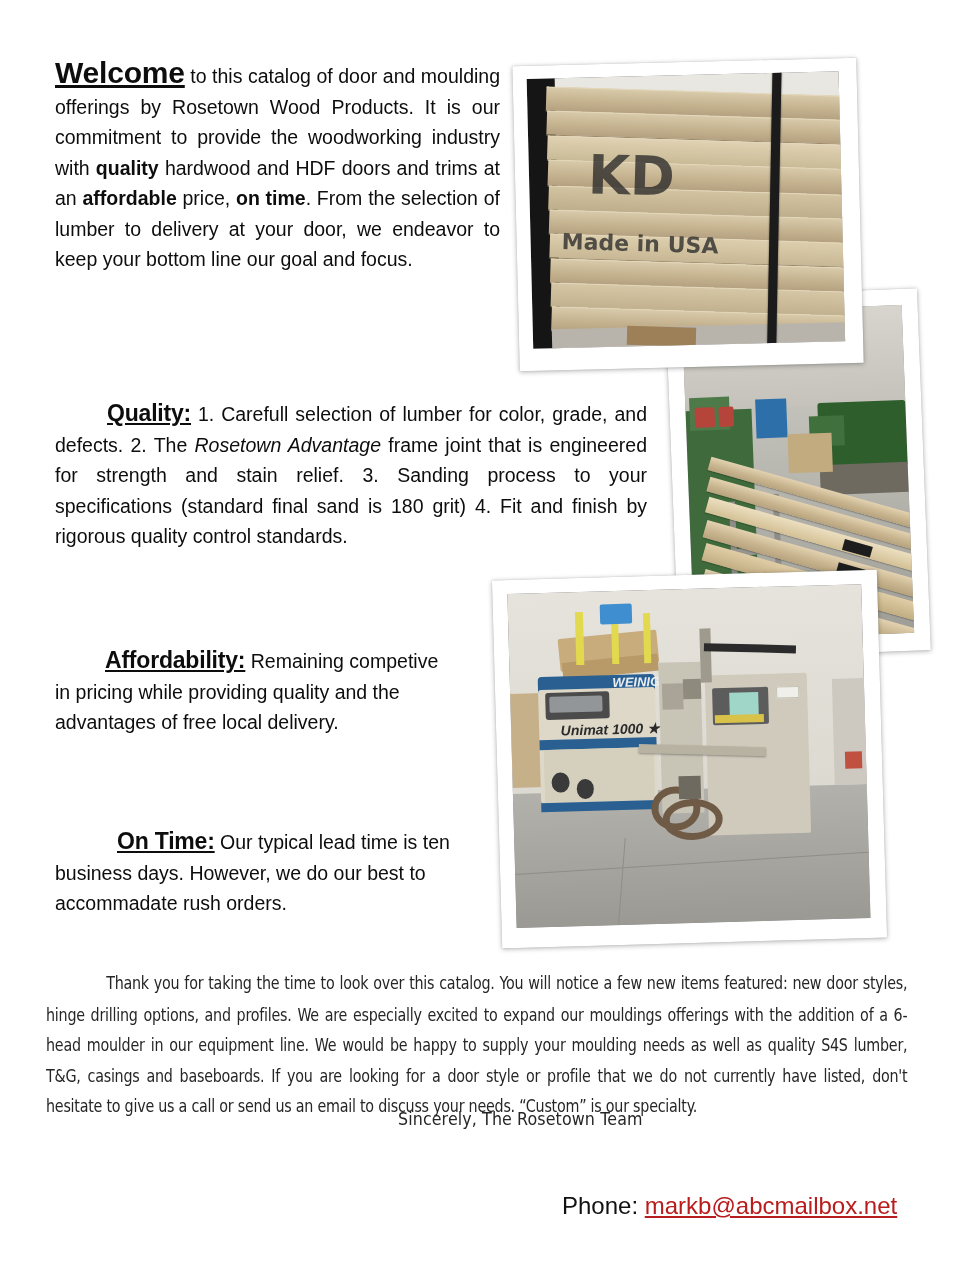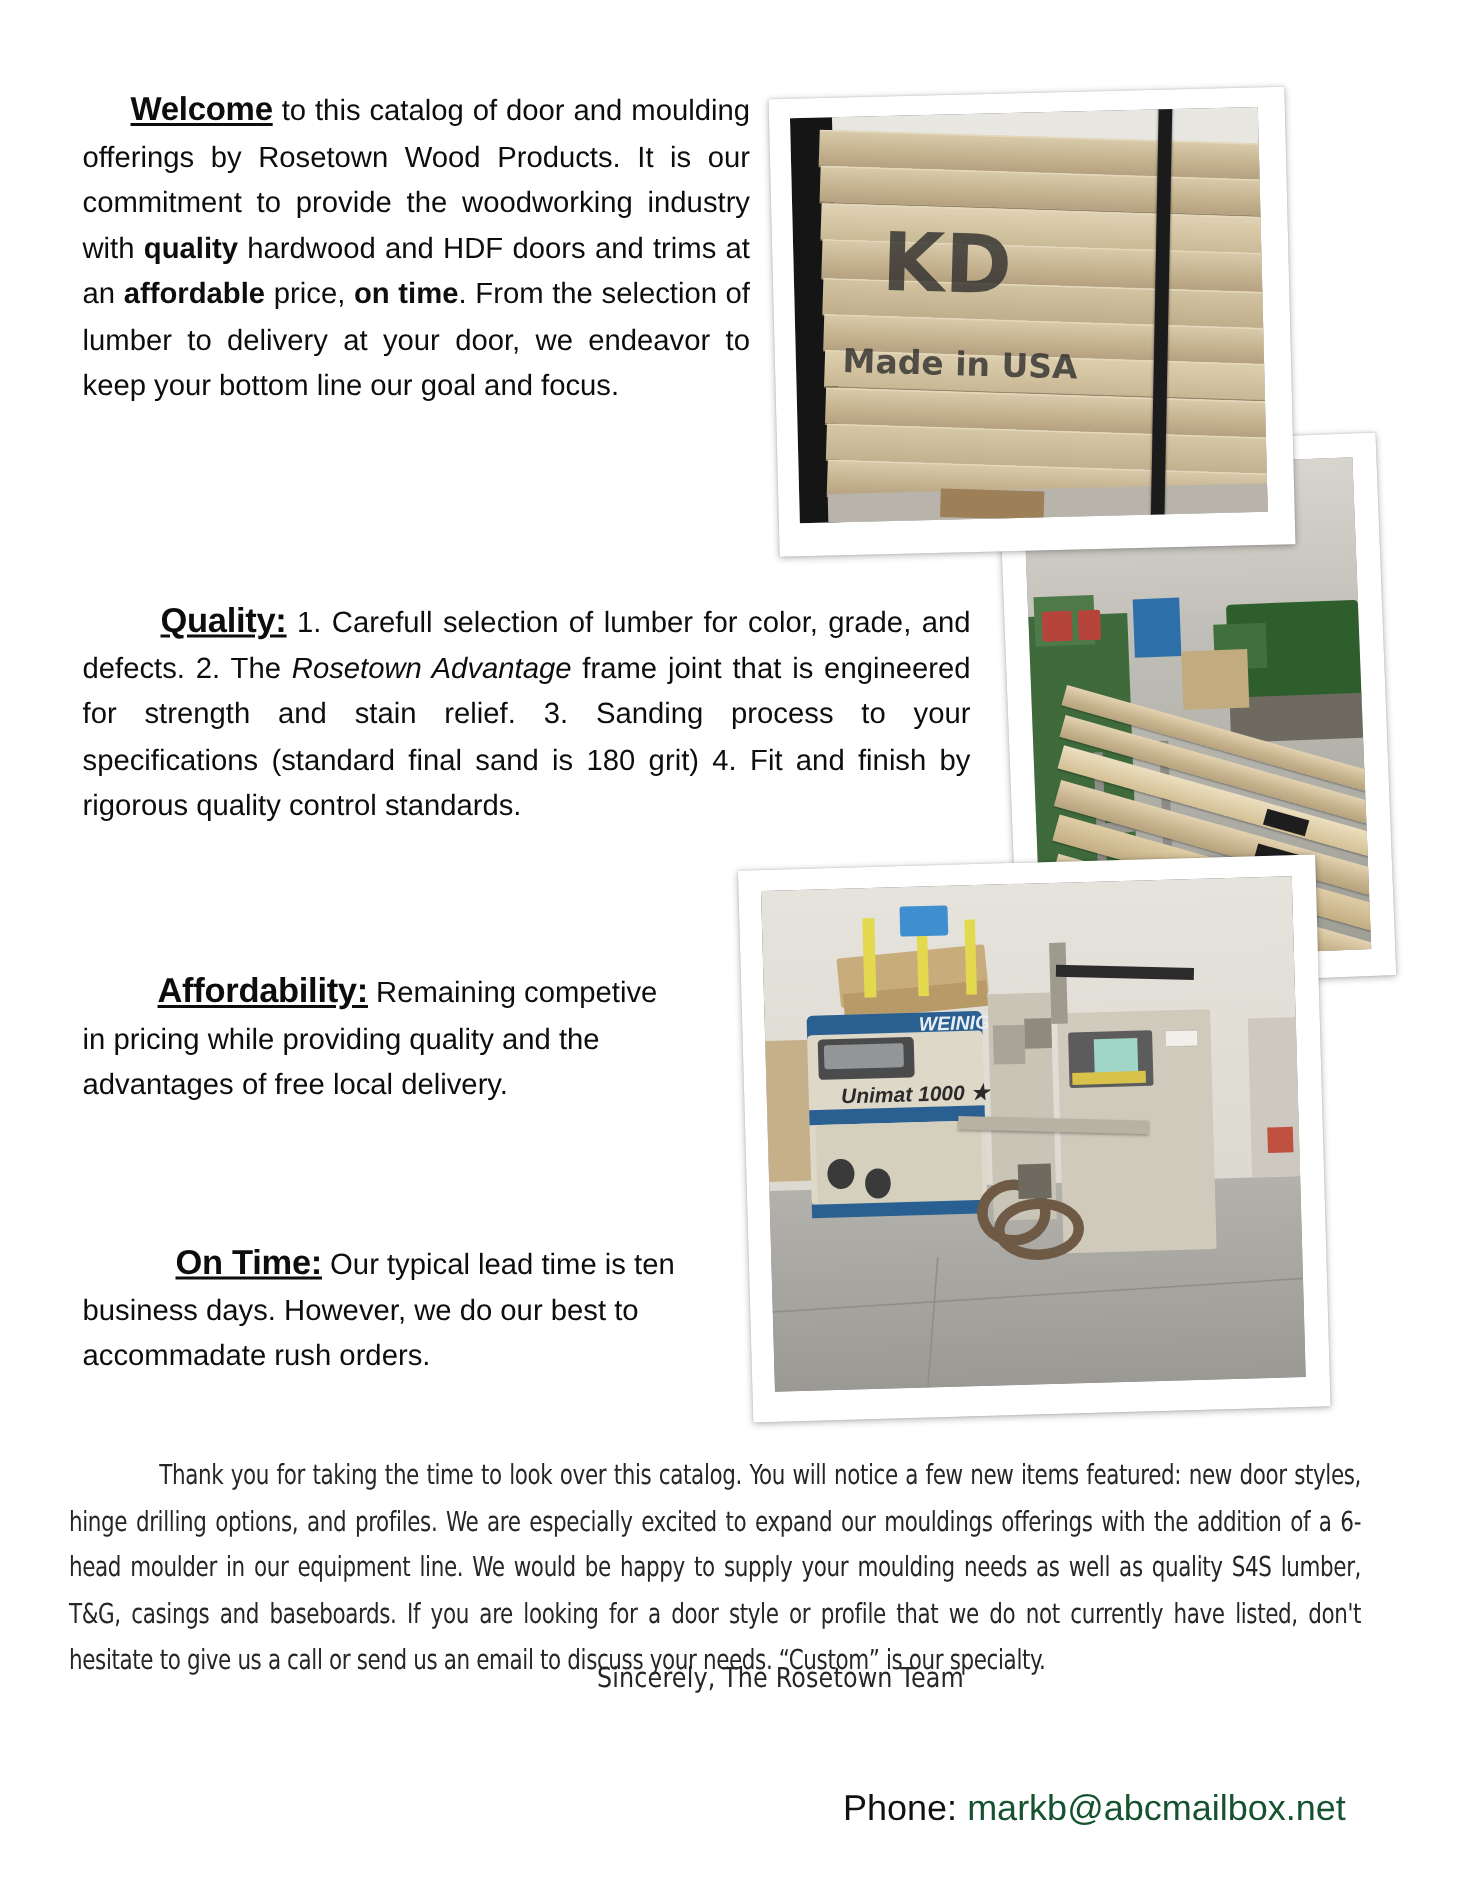--- a/index.html
+++ b/index.html
@@ -28,21 +28,21 @@
     text-align: justify;
     text-justify: inter-word;
     font-weight: 400;
   }
   .para-indent { text-indent: 0; }
   .hd {
     font-weight: bold;
     text-decoration: underline;
     letter-spacing: -0.2px;
   }
-  .hd-welcome { font-size: 22px; margin-left: 32px; }
+  .hd-welcome { font-size: 30px; }
   .hd-quality { font-size: 23px; }
   .hd-afford  { font-size: 23px; }
   .hd-ontime  { font-size: 23px; }
   .b { font-weight: bold; }
   .it { font-style: italic; }
 
   #welcome-block { left: 55px; top: 58px;  width: 445px; }
   #quality-block { left: 55px; top: 398px; width: 592px; }
   #afford-block  { left: 55px; top: 645px; width: 392px; text-align: left; }
   #ontime-block  { left: 55px; top: 826px; width: 405px; text-align: left; }
@@ -88,21 +88,22 @@
   }
   #email-line {
     position: absolute;
     left: 562px;
     top: 1192px;
     font-size: 24px;
     color: #111111;
     white-space: nowrap;
   }
   #email-link {
-    color: #14532d;
+    color: #b91c1c;
+    text-decoration: underline;
   }
 
   
   .frame {
     position: absolute;
     background: #ffffff;
     box-shadow: 0 1px 5px rgba(0,0,0,0.30), 0 0 1px rgba(0,0,0,0.25);
     overflow: hidden;
   }
   .frame .mat {

